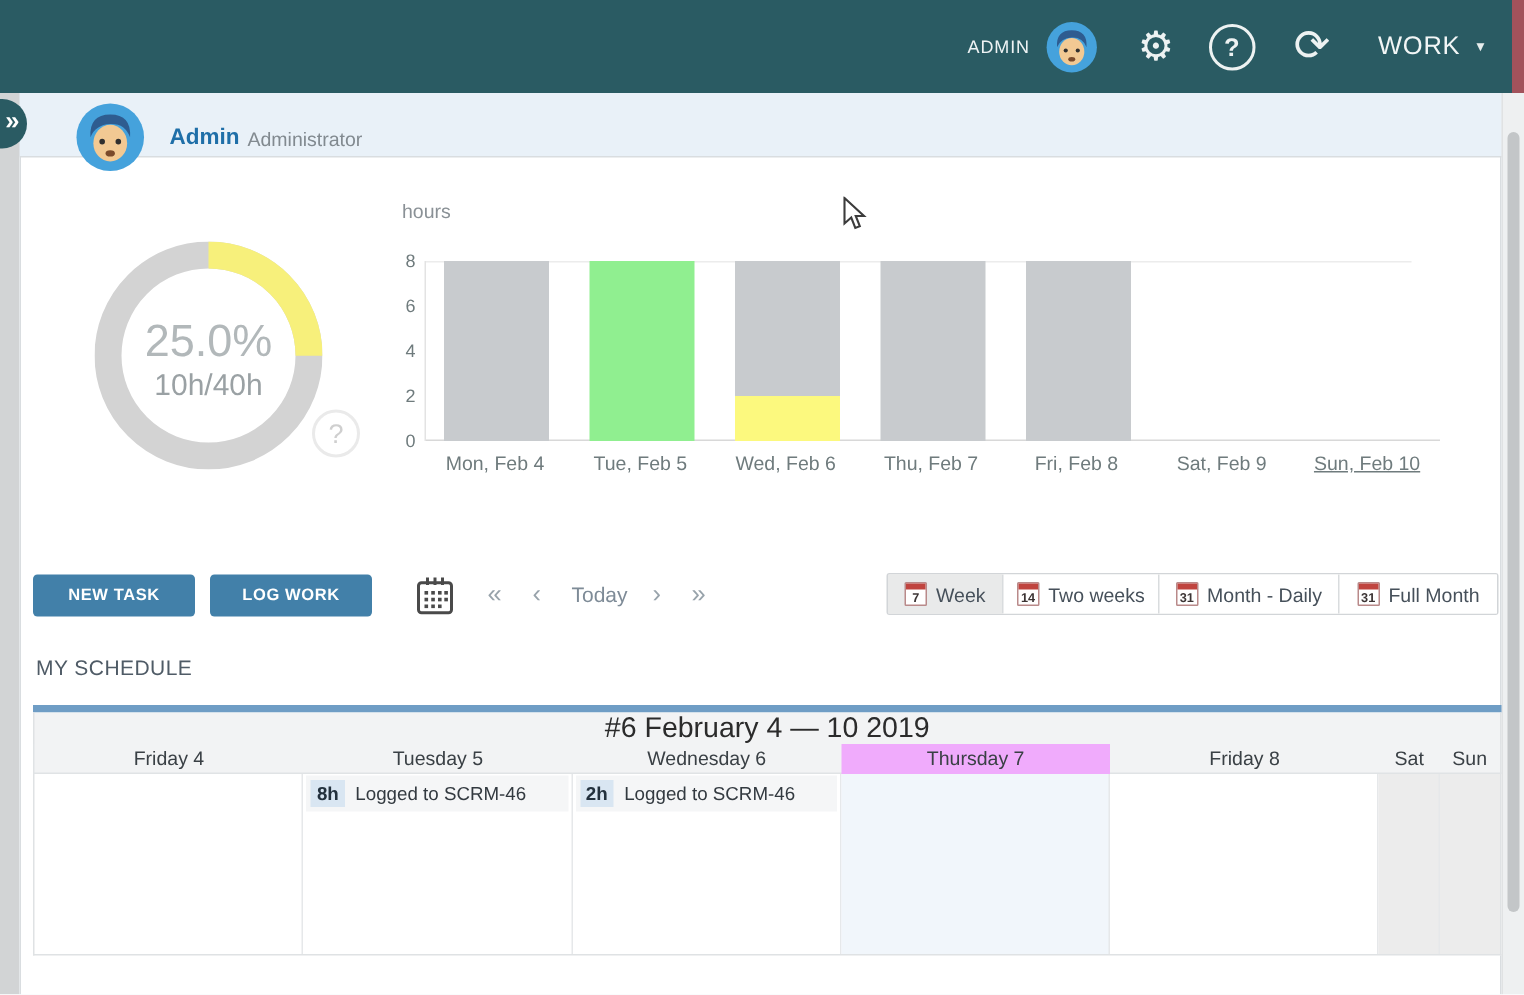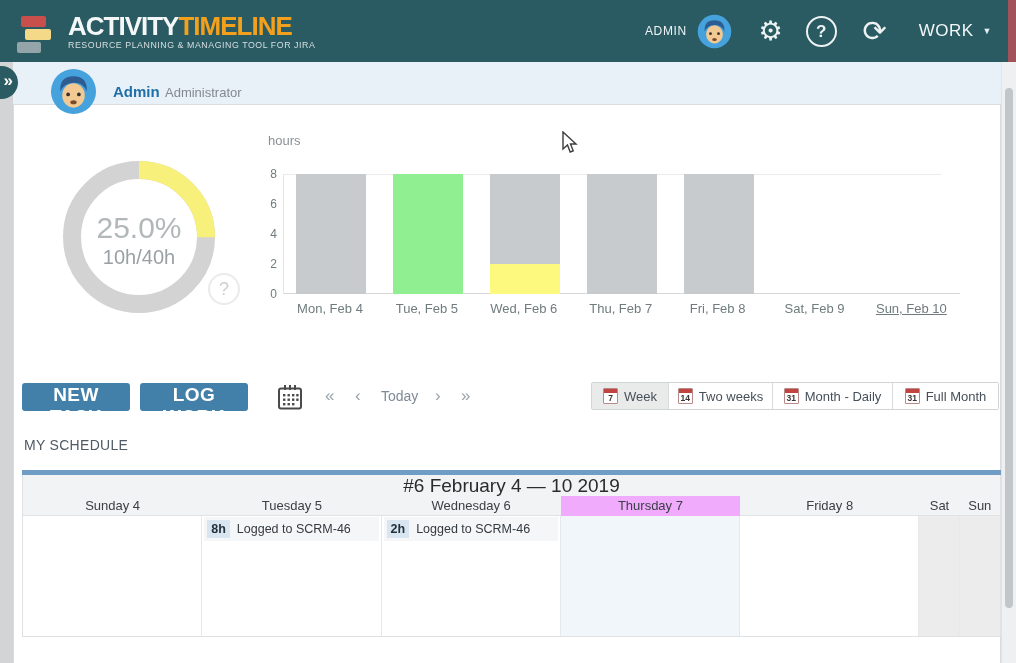--- a/index.html
+++ b/index.html
@@ -54,21 +54,21 @@
   .plot{position:absolute;left:283px;top:174px;width:676px;height:120px;border-left:1px solid #e3e3e3;}
   .plot .topgrid{position:absolute;left:0;top:0;width:657px;border-top:1px solid #ececec;}
   .plot .baseline{position:absolute;left:0;bottom:0;width:676px;border-bottom:1px solid #d8d8d8;}
   .bar-seg{position:absolute;width:70px;}
   .yticks{position:absolute;left:255px;top:174px;width:22px;height:120px;}
   .yticks div{position:absolute;right:0;width:22px;text-align:right;font-size:12px;color:#6f7b7d;}
   .xlabels{position:absolute;left:283px;top:301px;width:680px;height:16px;}
   .xlabels div{position:absolute;width:96px;text-align:center;font-size:13px;color:#6f7b7d;}
 
   
-  .btn{position:absolute;top:383px;height:28px;background:#4280a9;color:#fff;font-size:19px;font-weight:bold;letter-spacing:.4px;border:none;border-radius:3px;cursor:pointer;font-family:inherit;}
+  .btn{position:absolute;top:383px;height:28px;background:#4280a9;color:#fff;font-size:11px;font-weight:bold;letter-spacing:.4px;border:none;border-radius:3px;cursor:pointer;font-family:inherit;}
   .btn.newtask{left:22px;width:108px;}
   .btn.logwork{left:140px;width:108px;}
   .cal-btn{position:absolute;left:277px;top:384px;width:26px;height:26px;background:none;border:none;cursor:pointer;padding:0;}
   .nav-ar{position:absolute;top:386px;background:none;border:none;color:#98a3ab;font-size:17px;cursor:pointer;font-family:inherit;padding:0;}
   .nav-first{left:325px;}  .nav-prev{left:355px;}
   .nav-next{left:435px;}   .nav-last{left:461px;}
   .today-btn{position:absolute;left:381px;top:388px;background:none;border:none;color:#7e8b97;font-size:14px;cursor:pointer;font-family:inherit;padding:0;}
   .views{position:absolute;left:591px;top:382px;height:28px;display:flex;border:1px solid #d2d5d8;border-radius:2px;box-sizing:border-box;background:#fff;}
   .view-btn{display:flex;align-items:center;gap:6px;justify-content:center;border:none;border-left:1px solid #d9dcde;background:#fff;font-size:13px;color:#46505a;cursor:pointer;font-family:inherit;padding:0 8px;}
   .view-btn:first-child{border-left:none;}
@@ -97,33 +97,20 @@
   .entry-text{margin-left:7px;font-size:12.5px;color:#333a40;}
 
   .cursor{position:absolute;left:560px;top:131px;z-index:9;}
 </style>
 </head>
 <body>
 
 <div class="screen">
 
   <header class="topbar">
-    <div class="logo">
-      <div class="logo-icon">
-        <span class="b red"></span>
-        <span class="b yel"></span>
-        <span class="b gry"></span>
-      </div>
-      <div class="logo-text">
-        <div class="title">
-          <span class="t1">ACTIVITY</span><span class="t2">TIMELINE</span>
-        </div>
-        <div class="subtitle">RESOURCE PLANNING &amp; MANAGING TOOL FOR JIRA</div>
-      </div>
-    </div>
     <div class="hdr-right">
       <span class="admin-label">ADMIN</span>
       <svg class="hdr-avatar" viewBox="0 0 48 48">
         <circle cx="24" cy="24" r="23" fill="#45a2dc"></circle>
         <ellipse cx="24" cy="28" rx="11.5" ry="12.5" fill="#f2c993"></ellipse>
         <path d="M10.5 24 Q9.5 8.5 24 8.5 Q38.5 8.5 37.5 24 Q34 14.5 24 15 Q14 15.5 10.5 24 Z" fill="#2e5c90"></path>
         <circle cx="18.5" cy="27" r="1.9" fill="#31302f"></circle>
         <circle cx="29.5" cy="27" r="1.9" fill="#31302f"></circle>
         <ellipse cx="24" cy="35" rx="3.2" ry="2.1" fill="#7a4a2b"></ellipse>
       </svg>
@@ -257,21 +244,21 @@
         </span>
       <span>Full Month</span>
     </button>
   </div>
 
   <div class="sched-title-label">MY SCHEDULE</div>
   <div class="sched">
     <div class="sched-topbar"></div>
     <div class="sched-week">#6 February 4 — 10 2019</div>
     <div class="sched-head">
-      <div class="sh-cell w-day">Sunday 4</div>
+      <div class="sh-cell w-day">Friday 4</div>
       <div class="sh-cell w-day">Tuesday 5</div>
       <div class="sh-cell w-day">Wednesday 6</div>
       <div class="sh-cell w-day today">Thursday 7</div>
       <div class="sh-cell w-day">Friday 8</div>
       <div class="sh-cell w-end">Sat</div>
       <div class="sh-cell w-end">Sun</div>
     </div>
     <div class="sched-body">
       <div class="sb-col w-day"></div>
       <div class="sb-col w-day">

